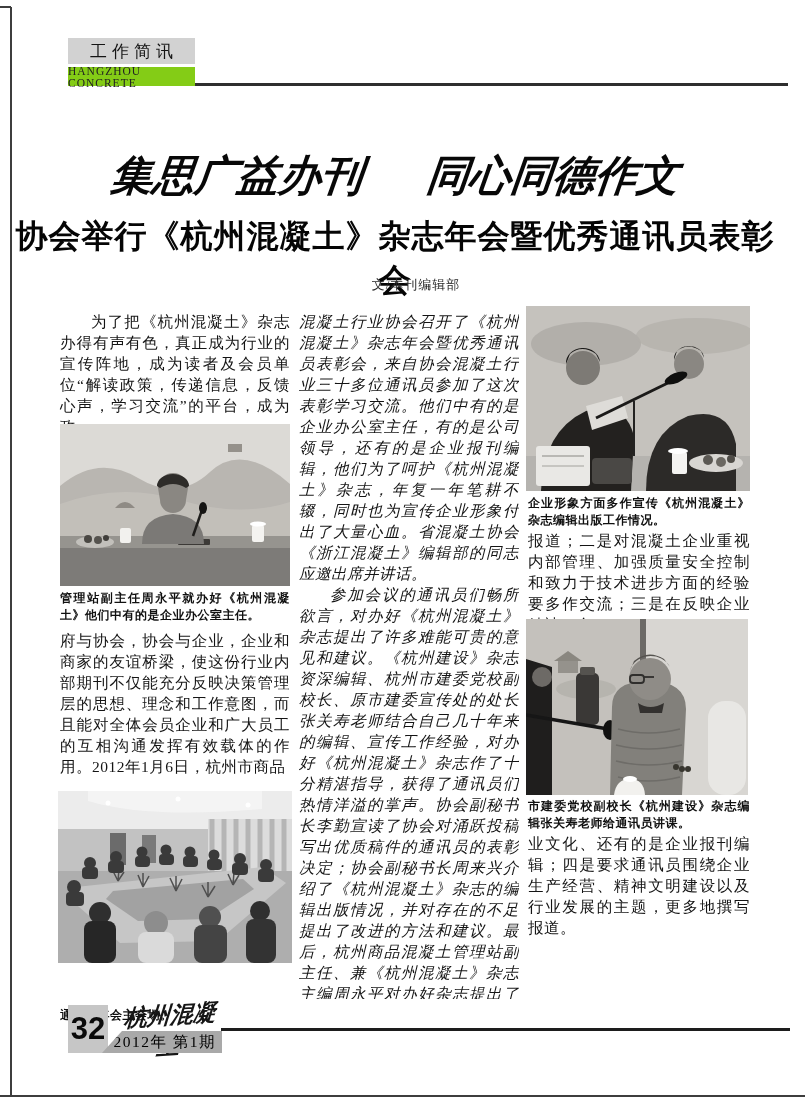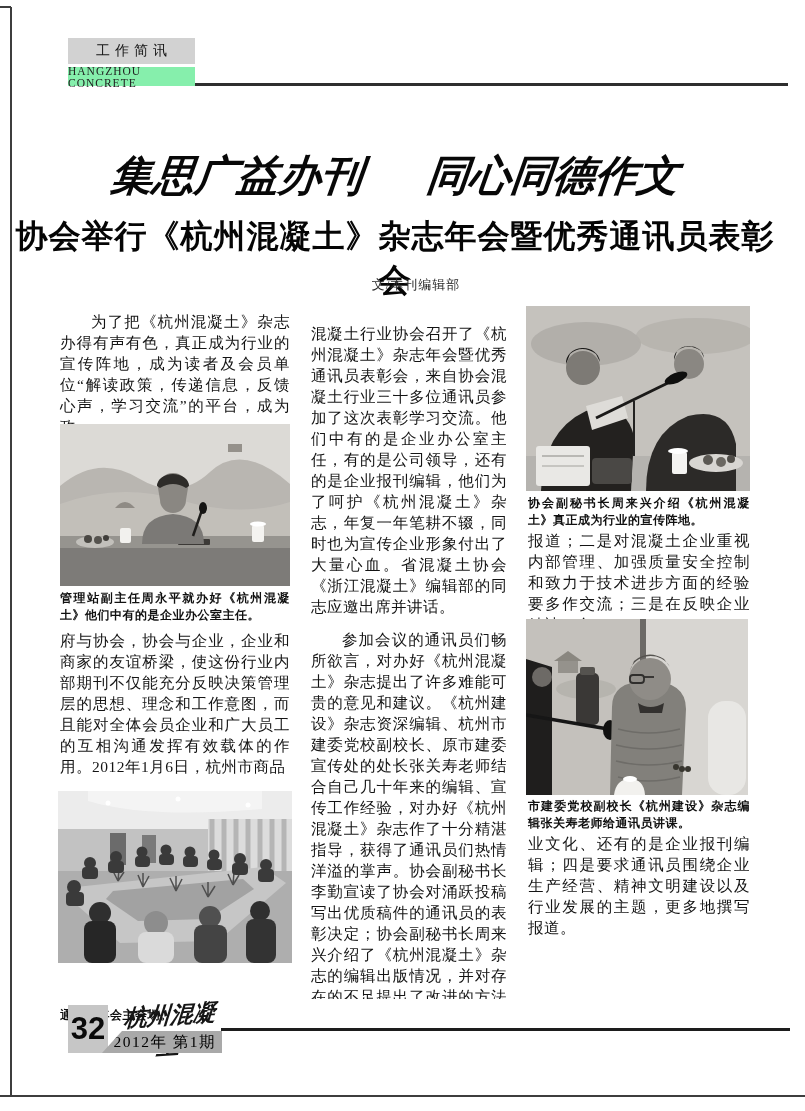--- a/index.html
+++ b/index.html
@@ -8,23 +8,23 @@
 
   
   .edge{position:absolute;background:#3d3d3d;}
   #edge-left{left:10px;top:7px;width:2px;height:1089px;}
   #edge-top{left:0;top:6px;width:11px;height:2px;}
   #edge-bottom{left:0;top:1095px;width:805px;height:2px;}
 
   
   #section-box{position:absolute;left:68px;top:38px;width:127px;height:26px;background:#d2d2d2;
                display:flex;align-items:center;justify-content:center;
-               font-family:"Liberation Sans","DejaVu Sans",sans-serif;font-size:14px;
+               font-family:"Liberation Sans","DejaVu Sans",sans-serif;font-size:17px;
                letter-spacing:5px;color:#141414;text-indent:5px;}
-  #section-sub{position:absolute;left:68px;top:67px;width:127px;height:19px;background:#86efac;
+  #section-sub{position:absolute;left:68px;top:67px;width:127px;height:19px;background:#84cc16;
                display:flex;align-items:center;justify-content:center;
                font-family:"Liberation Serif","DejaVu Serif",serif;font-size:11.5px;
                letter-spacing:1px;color:#222;}
   #header-rule{position:absolute;left:195px;top:83px;width:593px;height:3px;background:#2e2e2e;}
 
   
   #title-row{position:absolute;left:0;top:148px;width:790px;text-align:center;
              font-family:"Liberation Serif","DejaVu Serif",serif;font-weight:bold;font-style:italic;
              font-size:42px;color:#080808;transform:skewX(-6deg);}
   #title-row .tpart{display:inline-block;}
@@ -41,21 +41,21 @@
         text-align:justify;text-justify:inter-ideograph;word-break:break-all;margin:0;}
   .indent{text-indent:2em;}
   .cap{font-family:"Liberation Sans","DejaVu Sans",sans-serif;font-weight:bold;
        font-size:12px;line-height:16.5px;letter-spacing:0.5px;color:#101010;
        text-align:justify;word-break:break-all;margin:0;}
   .photo{display:block;background:#cfcdc9;}
   .abs{position:absolute;}
 
   #col1{left:58px;top:311px;width:234px;height:690px;}
   #col2{left:299px;top:311px;width:220px;height:688px;overflow:hidden;}
-  #col2 p{margin:12px;}
+  #col2 p{margin:0;font-style:italic;}
   #col3{left:526px;top:306px;width:224px;height:660px;}
 
   
   #footer-num{position:absolute;left:68px;top:1005px;width:40px;height:48px;background:#c6c6c6;
               display:flex;align-items:center;justify-content:center;
               font-family:"Liberation Sans","DejaVu Sans",sans-serif;font-weight:bold;
               font-size:31px;color:#0a0a0a;}
   #footer-script{position:absolute;left:114px;top:1000px;width:110px;
                  font-family:"Liberation Serif","DejaVu Serif",serif;font-weight:bold;font-style:italic;
                  font-size:23px;color:#161616;transform:rotate(-4deg) skewX(-8deg);text-align:center;}
@@ -195,21 +195,21 @@
       <line x1="16" y1="150" x2="58" y2="150" stroke="#b9b8b4" stroke-width="2"></line>
       <line x1="16" y1="160" x2="58" y2="160" stroke="#c6c5c1" stroke-width="2"></line>
       <rect x="66" y="152" width="40" height="26" rx="4" fill="#4a4845"></rect>
       <rect x="146" y="146" width="15" height="22" rx="2" fill="#f4f3f1"></rect>
       <ellipse cx="152" cy="145" rx="10" ry="3" fill="#ffffff"></ellipse>
       <ellipse cx="190" cy="157" rx="27" ry="9" fill="#d8d6d2"></ellipse>
       <circle cx="182" cy="154" r="5" fill="#5b5853"></circle>
         <circle cx="195" cy="156" r="5" fill="#6b6862"></circle>
         <circle cx="205" cy="153" r="4" fill="#504d48"></circle>
     </svg>
-    <p class="cap abs" style="left:2px;top:189px;width:222px;">协会副秘书长周来兴介绍《杭州混凝土》真正成为行业的宣传阵地。</p>
+    <p class="cap abs" style="left:2px;top:189px;width:222px;">企业形象方面多作宣传《杭州混凝土》杂志编辑出版工作情况。</p>
 
     <p class="btxt abs" style="left:2px;top:224px;width:222px;">报道；二是对混凝土企业重视内部管理、加强质量安全控制和致力于技术进步方面的经验要多作交流；三是在反映企业精神、企</p>
 
     <svg class="photo abs" style="left:0;top:313px;" width="222" height="176" viewBox="0 0 222 176">
       <rect width="222" height="176" fill="#c4c1bc"></rect>
       <rect x="118" width="104" height="176" fill="#d8d6d2"></rect>
       <rect x="114" width="6" height="176" fill="#6b6966"></rect>
       <path d="M28,42 l14,-10 l14,10 Z" fill="#8a8780"></path>
       <rect x="32" y="42" width="20" height="12" fill="#95928c"></rect>
       <ellipse cx="60" cy="70" rx="30" ry="10" fill="#aeaba5" opacity="0.6"></ellipse>

